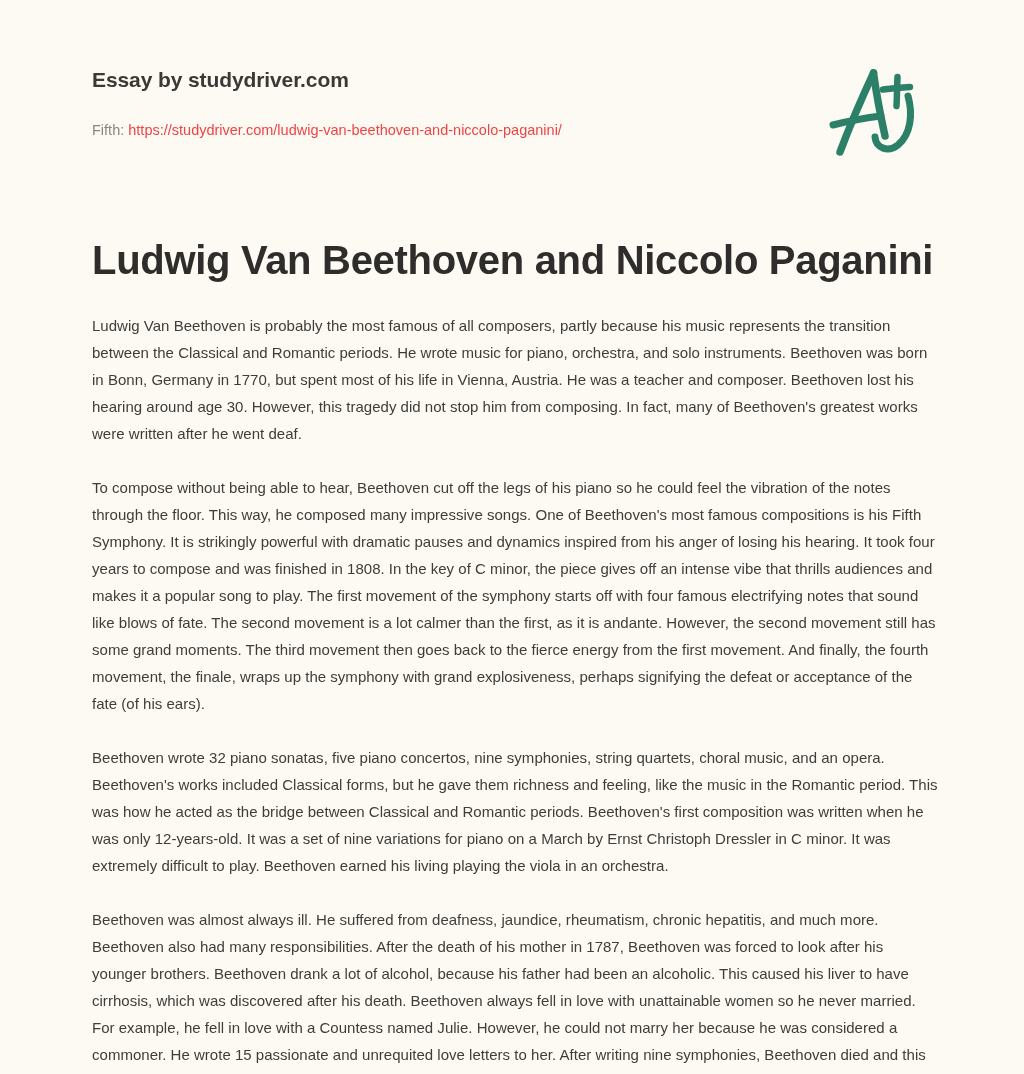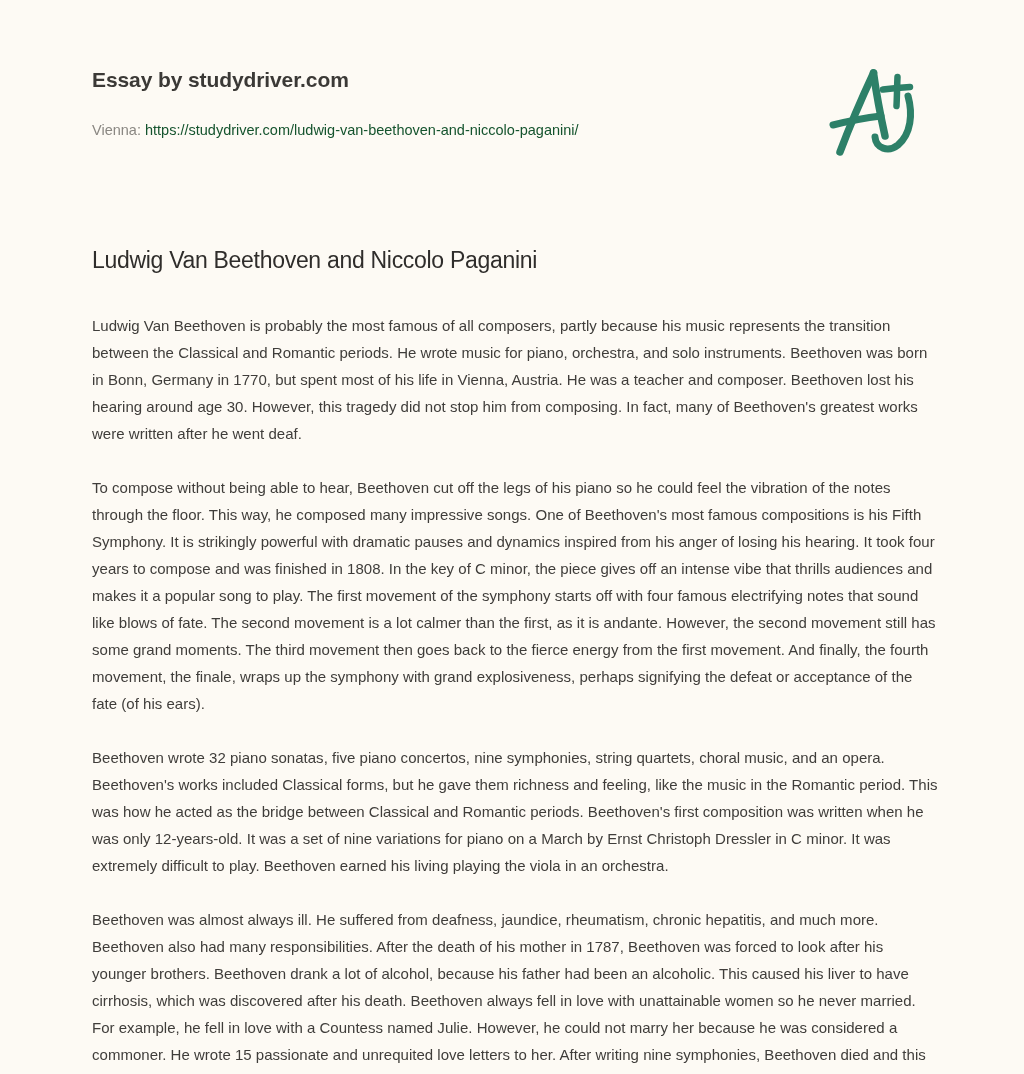--- a/index.html
+++ b/index.html
@@ -51,21 +51,21 @@
     left: 92px;
     top: 120px;
     font-size: 14.5px;
     line-height: 20px;
     white-space: nowrap;
   }
   .source-label {
     color: #8a8782;
   }
   .source-url {
-    color: #14532d;
+    color: #ef4444;
     text-decoration: none;
   }
 
   
   .logo {
     position: absolute;
     left: 812px;
     top: 56px;
     width: 112px;
     height: 112px;
@@ -78,22 +78,22 @@
 
   
   .article {
     position: absolute;
     left: 92px;
     top: 240px;
     width: 846px;
   }
 
   .article-title {
-    font-size: 23px;
-    font-weight: 400;
+    font-size: 40px;
+    font-weight: 700;
     line-height: 40px;
     letter-spacing: -0.3px;
     color: #2f2d2b;
     margin: 0 0 32px 0;
   }
 
   .article-body p {
     margin: 0 0 27px 0;
     font-size: 15px;
     line-height: 27px;
@@ -108,21 +108,21 @@
 </head>
 <body>
 
 <div class="page">
 
   <div class="header">
 
     <div class="essay-by">Essay by studydriver.com</div>
 
     <div class="source-line">
-      <span class="source-label">Vienna:</span>
+      <span class="source-label">Fifth:</span>
       <a class="source-url" href="#">https://studydriver.com/ludwig-van-beethoven-and-niccolo-paganini/</a>
     </div>
 
     <div class="logo">
       <svg viewBox="0 0 112 112" xmlns="http://www.w3.org/2000/svg">
         <g fill="none" stroke="#2d8068" stroke-linecap="round" stroke-linejoin="round">
 
           <path d="M61.5 17 C54 33, 40 64, 28 96" stroke-width="7.5"></path>
 
           <path d="M61.5 17 C64 35, 69 62, 73 80" stroke-width="7.5"></path>

